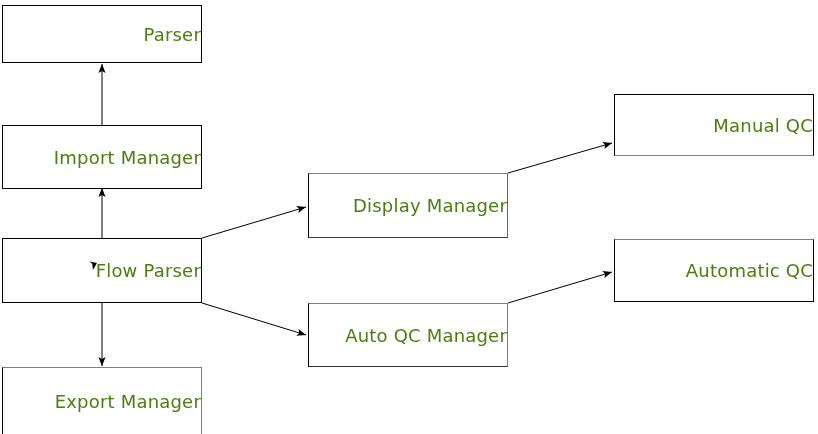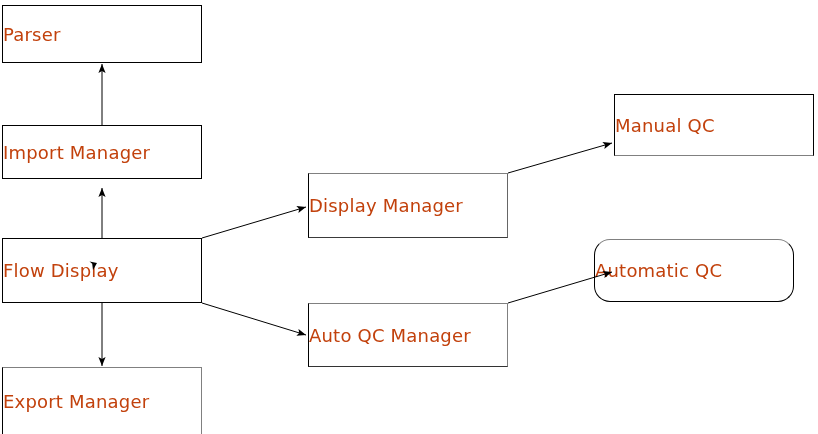--- a/index.html
+++ b/index.html
@@ -24,43 +24,43 @@
     pointer-events: none;
     z-index: 3;
   }
   .node {
     position: absolute;
     box-sizing: border-box;
     background: #ffffff;
     border: 1px solid #000000;
     display: flex;
     align-items: center;
-    justify-content: flex-start;
+    justify-content: flex-end;
     z-index: 2;
-    color: #c2410c;
+    color: #4d7c0f;
     font-size: 18px;
     letter-spacing: 0.2px;
     white-space: nowrap;
   }
   
   .n-parser        { left: 2px;   top: 5px;   width: 200px; height: 58px; }
-  .n-import        { left: 2px;   top: 125px; width: 200px; height: 54px; }
+  .n-import        { left: 2px;   top: 125px; width: 200px; height: 64px; }
   .n-flow          { left: 2px;   top: 238px; width: 200px; height: 65px; }
   .n-export        { left: 2px;   top: 367px; width: 200px; height: 69px;
                      border-color: #808080 #808080 #808080 #000000; }
   
   .n-display       { left: 308px; top: 173px; width: 200px; height: 65px;
                      border-color: #808080 #666666 #3a3a3a #000000; }
   .n-autoqcmgr     { left: 308px; top: 303px; width: 200px; height: 64px;
                      border-color: #808080 #808080 #333333 #000000; }
   
   .n-manualqc      { left: 614px; top: 94px;  width: 200px; height: 62px;
                      border-color: #000000 #000000 #808080 #000000; }
-  .n-automaticqc   { left: 594px; top: 239px; width: 200px; height: 63px;
-                     border-color: #808080 #000000 #000000 #000000; border-radius: 16px; }
+  .n-automaticqc   { left: 614px; top: 239px; width: 200px; height: 63px;
+                     border-color: #808080 #000000 #000000 #000000; }
 </style>
 </head>
 <body>
 
 <div class="canvas">
 
   <svg id="edges" xmlns="http://www.w3.org/2000/svg" viewBox="0 0 818 434">
       <defs>
         <marker id="ah" markerUnits="userSpaceOnUse" markerWidth="11" markerHeight="9" refX="9" refY="4" orient="auto">
           <path d="M0,0.4 L9,4 L0,7.6 L1.9,4 Z" fill="#000000"></path>
@@ -78,21 +78,21 @@
 
   <div class="node n-parser">
     <span>Parser</span>
   </div>
 
   <div class="node n-import">
     <span>Import Manager</span>
   </div>
 
   <div class="node n-flow">
-    <span>Flow Display</span>
+    <span>Flow Parser</span>
   </div>
 
   <div class="node n-export">
     <span>Export Manager</span>
   </div>
 
   <div class="node n-autoqcmgr">
     <span>Auto QC Manager</span>
   </div>
 

